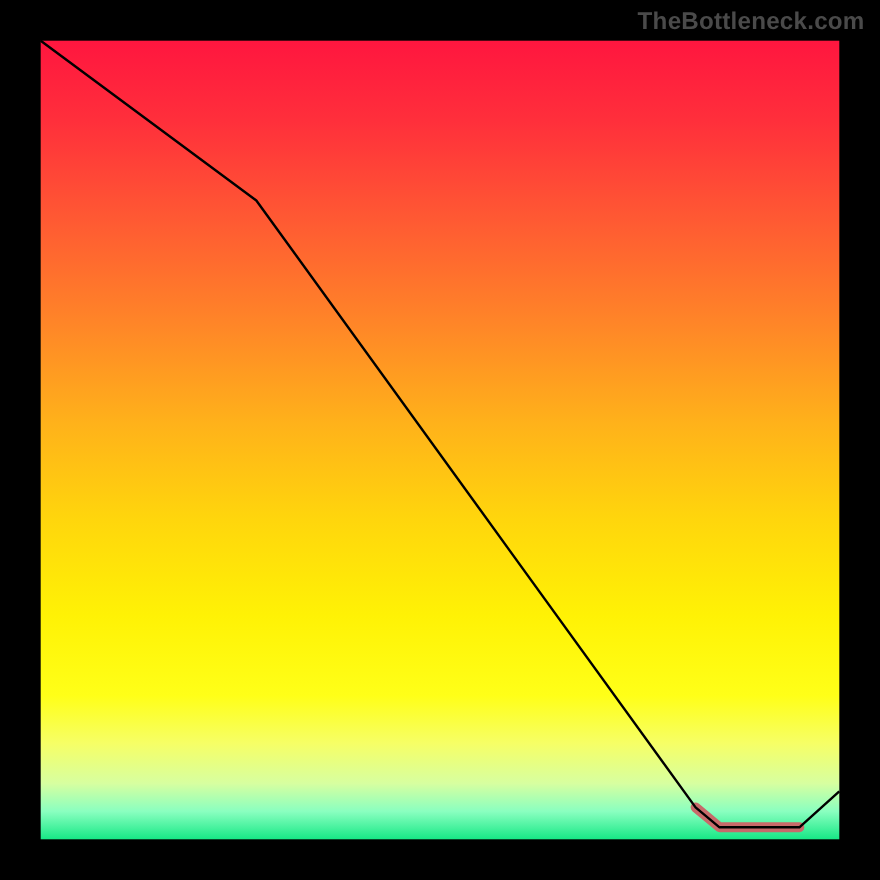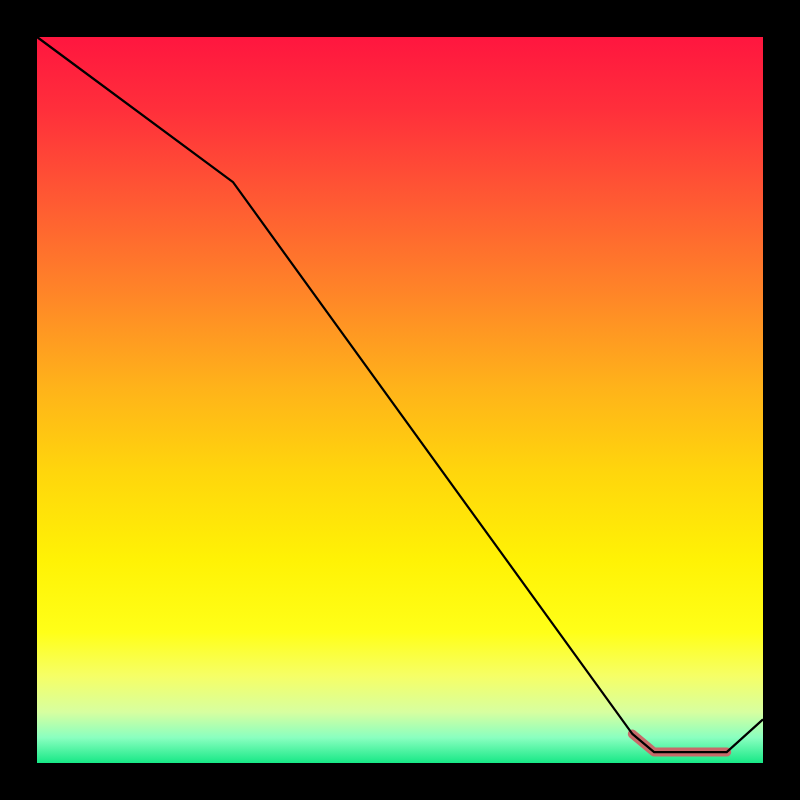--- a/index.html
+++ b/index.html
@@ -30,20 +30,21 @@
   svg {
     position: absolute;
     top: 0;
     left: 0;
   }
 </style>
 </head>
 <body>
 <div class="frame">
 
+<div class="watermark">TheBottleneck.com</div>
 
 <svg id="chart-svg" width="800" height="800">
   <defs>
     <linearGradient id="bg-grad" x1="0" y1="0" x2="0" y2="1">
           <stop offset="0.0%" stop-color="#ff163f"></stop>
           <stop offset="10.0%" stop-color="#ff2f3b"></stop>
           <stop offset="22.0%" stop-color="#ff5833"></stop>
           <stop offset="35.0%" stop-color="#ff8428"></stop>
           <stop offset="48.0%" stop-color="#ffb21a"></stop>
           <stop offset="60.0%" stop-color="#ffd60c"></stop>

